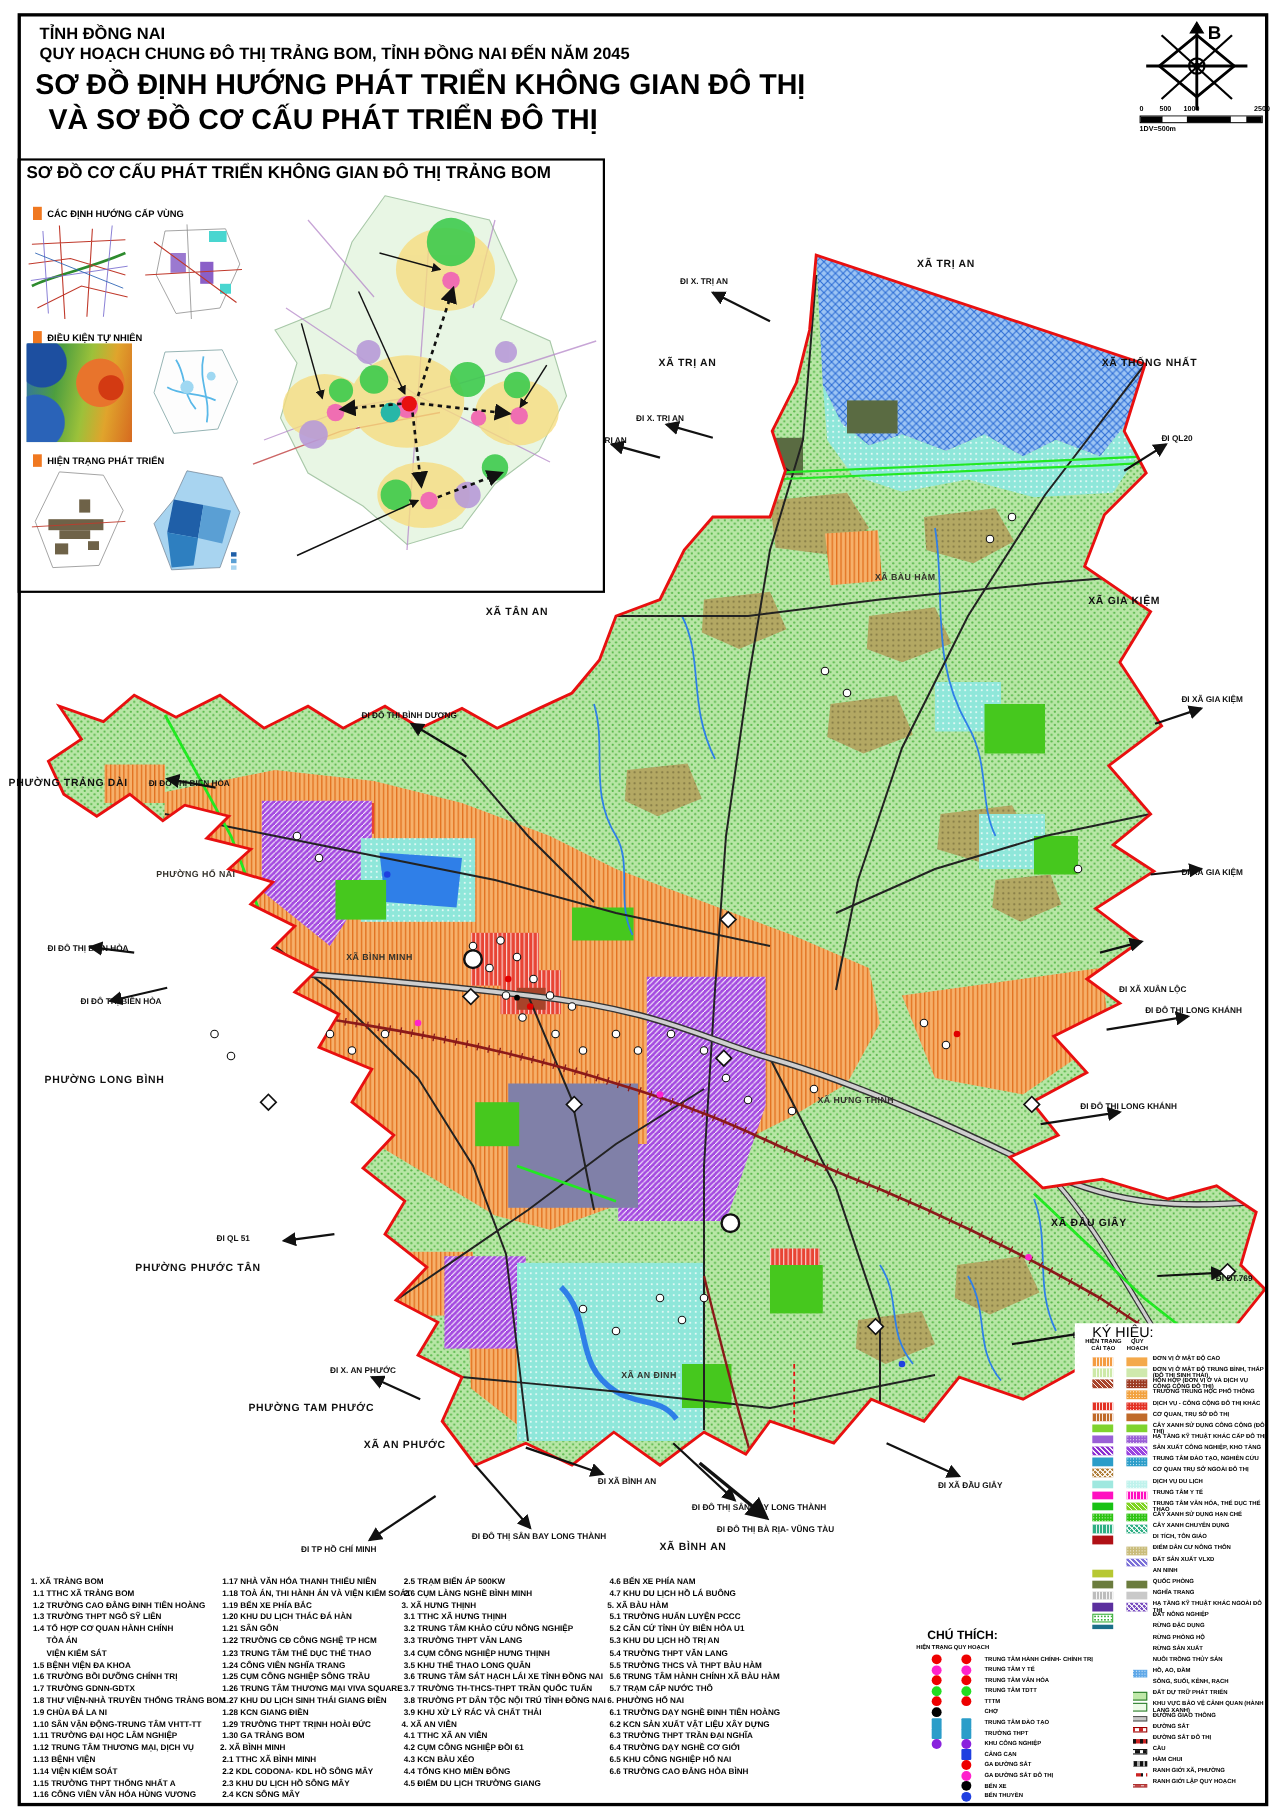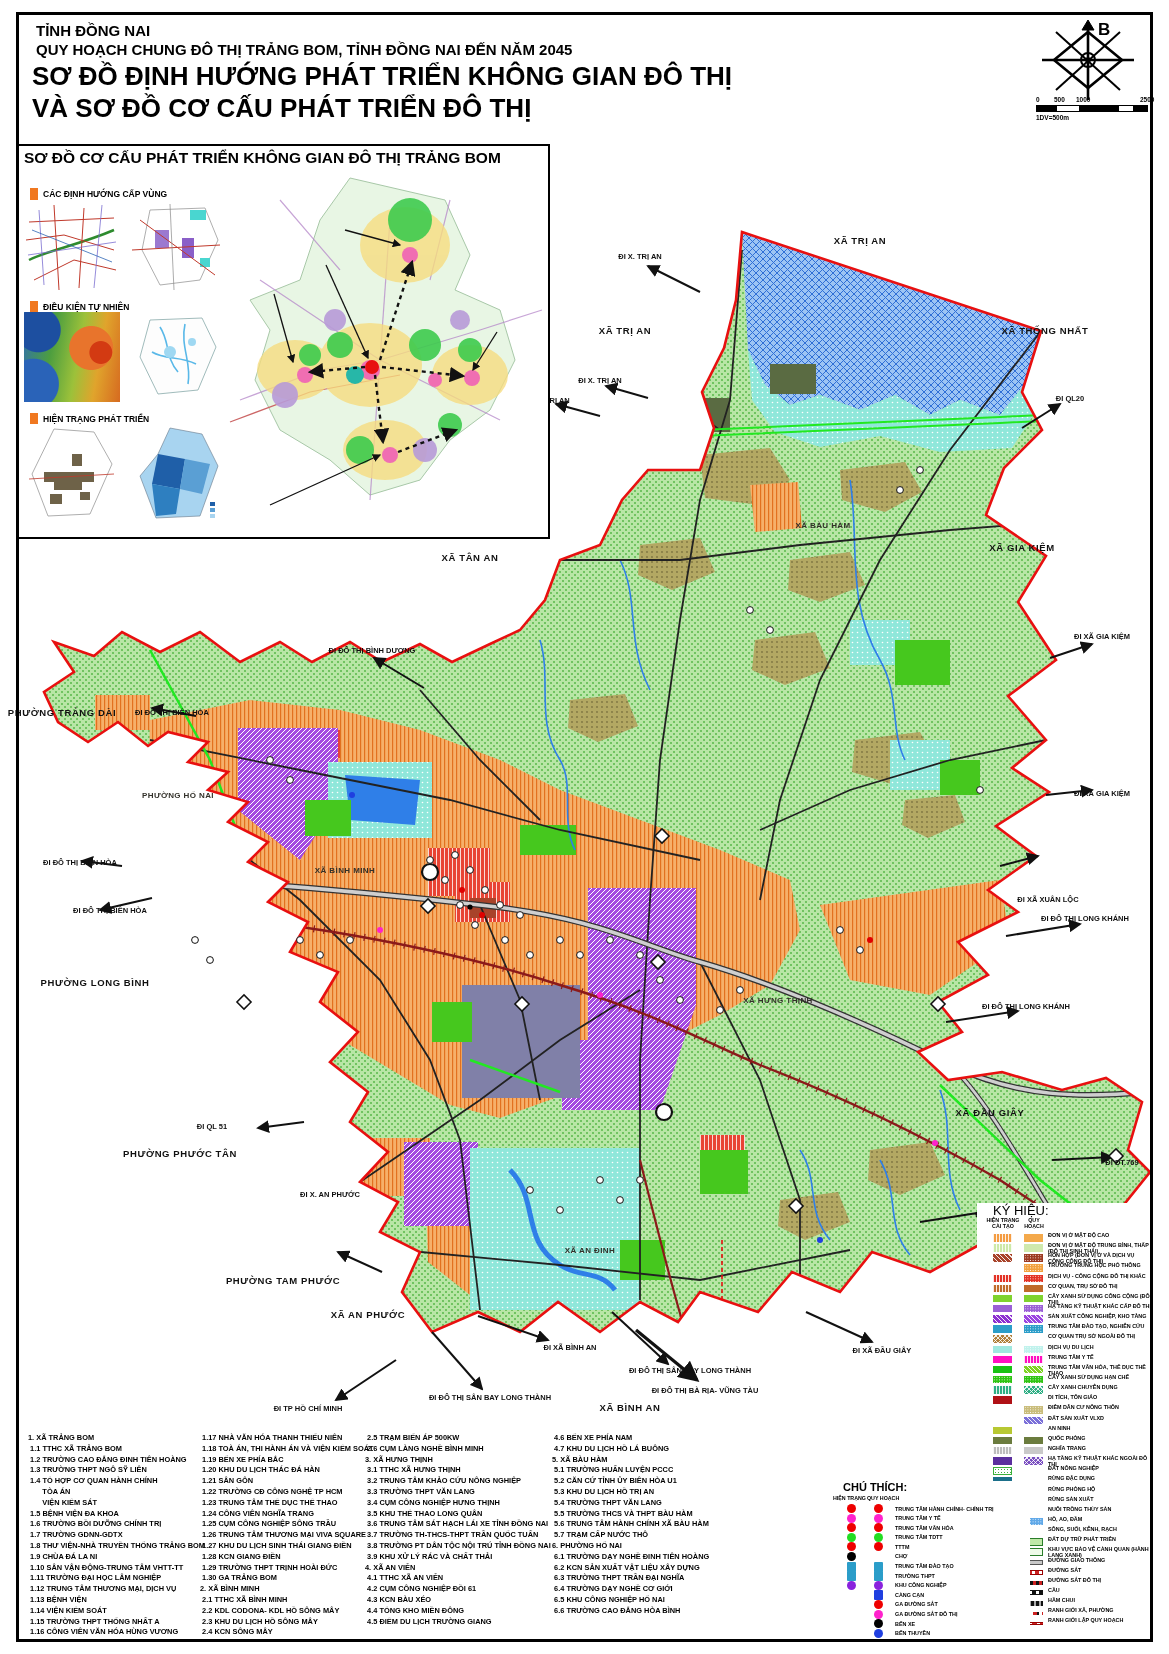--- a/index.html
+++ b/index.html
@@ -3,21 +3,21 @@
 <meta charset="utf-8">
 <style>
   html,body{margin:0;padding:0;width:1169px;height:1654px;background:#fff;
     font-family:"Liberation Sans",sans-serif;color:#000;overflow:hidden;position:relative}
   .abs{position:absolute}
   #frame{left:16px;top:12px;width:1131px;height:1624px;border:3px solid #000;z-index:6;pointer-events:none}
   
   #h1{left:36px;top:22px;font-size:15px;font-weight:bold;z-index:5}
   #h2{left:36px;top:41px;font-size:15px;font-weight:bold;z-index:5}
   #h3{left:32px;top:61px;font-size:26px;font-weight:bold;z-index:5}
-  #h4{left:32px;top:93px;font-size:26px;font-weight:bold;z-index:5}
+  #h4{left:44px;top:93px;font-size:26px;font-weight:bold;z-index:5}
   
   #compass{left:1030px;top:16px;z-index:5}
   #north-b{left:1098px;top:20px;font-size:17px;font-weight:bold;z-index:5}
   #scalebar{left:1036px;top:96px;width:112px;z-index:5}
   #ticks{position:relative;height:8px;font-size:6.5px;font-weight:bold}
   #ticks span{position:absolute;top:0}
   #bar{margin-top:1px;height:5px;display:flex;border:1px solid #000}
   #bar i{display:block;height:100%}
   #scalenote{font-size:6.5px;font-weight:bold;margin-top:2px}
   
@@ -525,21 +525,21 @@
     <div class="ml ml-d" style="left: 1122px; top: 1162px;">ĐI ĐT.769</div>
     <div class="ml ml-d" style="left: 1002px; top: 1214px;">ĐI X.ĐẦU GIÂY</div>
     <div class="ml ml-d" style="left: 1122px; top: 1285px;">ĐI ĐT.769</div>
     <div class="ml ml-d" style="left: 882px; top: 1350px;">ĐI XÃ ĐẦU GIÂY</div>
     <div class="ml ml-d" style="left: 690px; top: 1370px;">ĐI ĐÔ THỊ SÂN BAY LONG THÀNH</div>
     <div class="ml ml-d" style="left: 705px; top: 1390px;">ĐI ĐÔ THỊ BÀ RỊA- VŨNG TÀU</div>
     <div class="ml ml-a" style="left: 630px; top: 1407px;">XÃ BÌNH AN</div>
     <div class="ml ml-d" style="left: 490px; top: 1397px;">ĐI ĐÔ THỊ SÂN BAY LONG THÀNH</div>
     <div class="ml ml-d" style="left: 570px; top: 1347px;">ĐI XÃ BÌNH AN</div>
     <div class="ml ml-a" style="left: 368px; top: 1302px; margin-top: 12px;">XÃ AN PHƯỚC</div>
-    <div class="ml ml-d" style="left: 330px; top: 1194px;">ĐI X. AN PHƯỚC</div>
+    <div class="ml ml-d" style="left: 330px; top: 1246px;">ĐI X. AN PHƯỚC</div>
     <div class="ml ml-d" style="left: 308px; top: 1408px;">ĐI TP HỒ CHÍ MINH</div>
     <div class="ml ml-a" style="left: 283px; top: 1280px;">PHƯỜNG TAM PHƯỚC</div>
     <div class="ml ml-a" style="left: 180px; top: 1153px;">PHƯỜNG PHƯỚC TÂN</div>
     <div class="ml ml-d" style="left: 212px; top: 1126px;">ĐI QL 51</div>
     <div class="ml ml-a" style="left: 95px; top: 982px;">PHƯỜNG LONG BÌNH</div>
     <div class="ml ml-d" style="left: 110px; top: 910px;">ĐI ĐÔ THỊ BIÊN HÒA</div>
     <div class="ml ml-d" style="left: 80px; top: 862px;">ĐI ĐÔ THỊ BIÊN HÒA</div>
     <div class="ml ml-d" style="left: 172px; top: 712px;">ĐI ĐÔ THỊ BIÊN HÒA</div>
     <div class="ml ml-a" style="left: 62px; top: 712px;">PHƯỜNG TRẢNG DÀI</div>
     <div class="ml ml-d" style="left: 372px; top: 650px;">ĐI ĐÔ THỊ BÌNH DƯƠNG</div>

